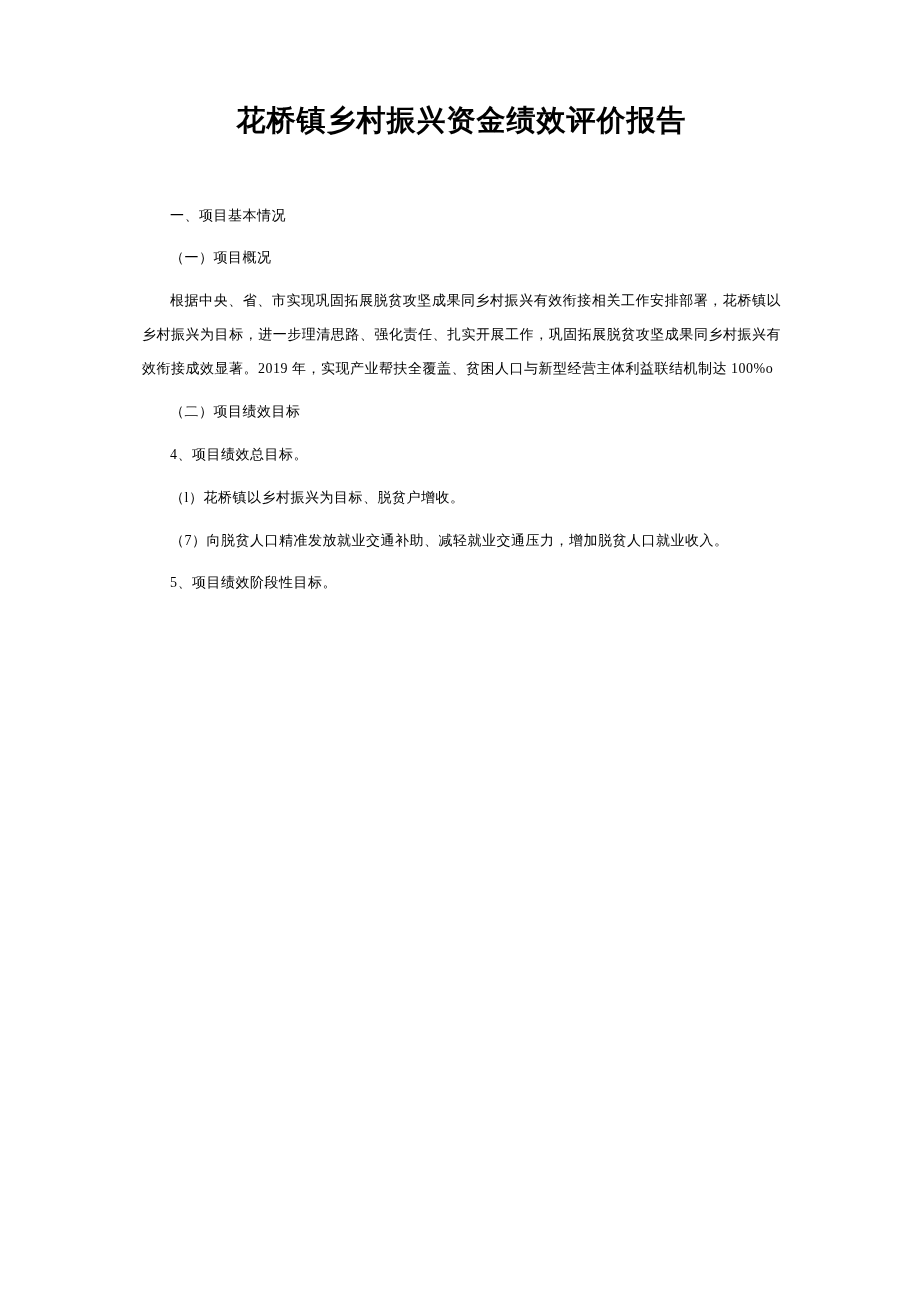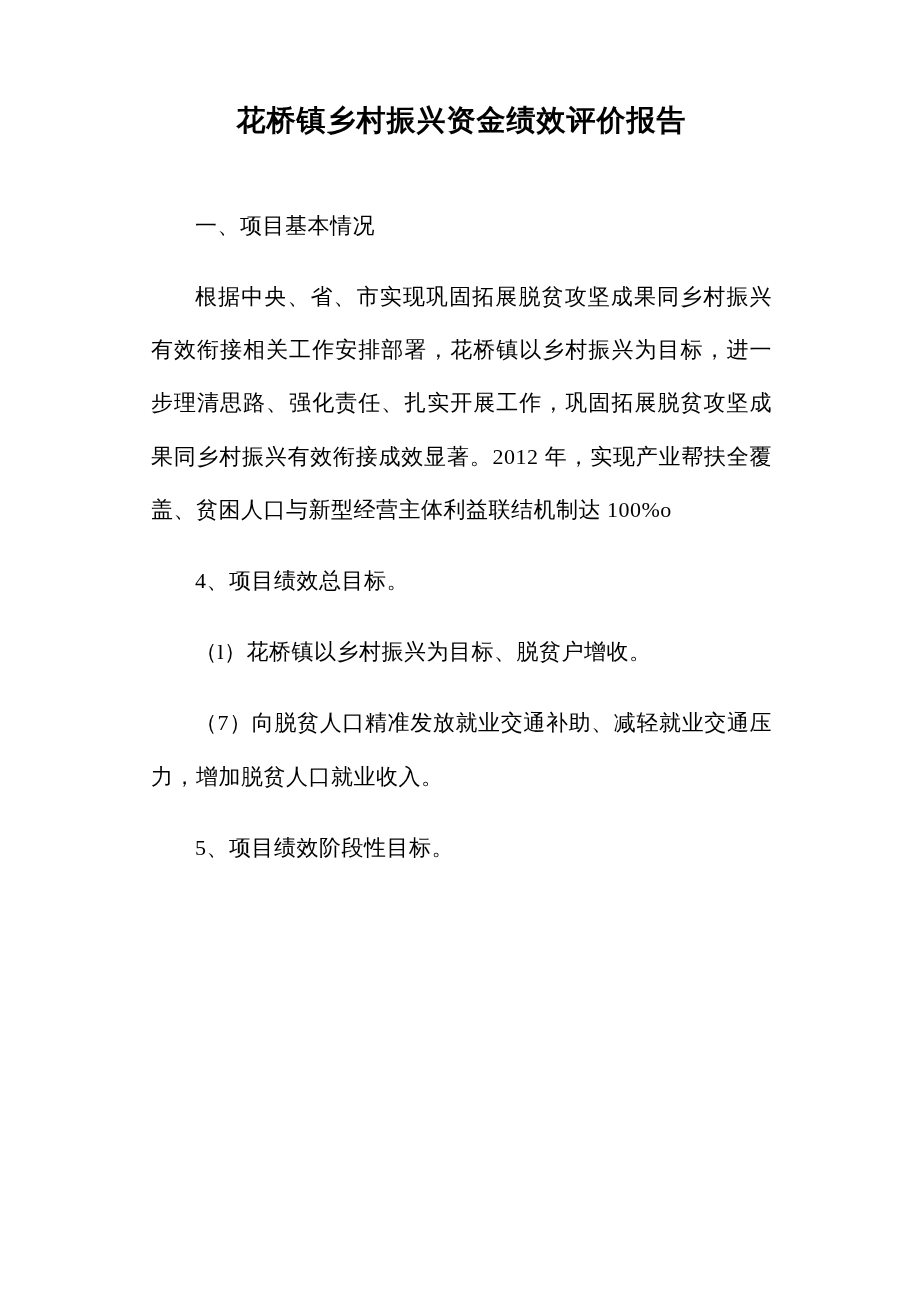--- a/index.html
+++ b/index.html
@@ -23,37 +23,39 @@
   }
   .doc-title {
     font-size: 29px;
     font-weight: bold;
     text-align: center;
     letter-spacing: 1px;
     margin: 0 0 58px 0;
     line-height: 1.4;
   }
   .doc-body p {
-    margin: 18px;
-    font-size: 22px;
+    margin: 9px;
+    font-size: 14px;
     line-height: 2.42;
     text-indent: 2em;
     text-align: justify;
     text-justify: inter-ideograph;
     letter-spacing: 0.5px;
     word-break: break-all;
   }
 </style>
 </head>
 <body>
 
 <div class="page">
   <h1 class="doc-title">花桥镇乡村振兴资金绩效评价报告</h1>
 
   <div class="doc-body">
     <p>一、项目基本情况</p>
-    <p>根据中央、省、市实现巩固拓展脱贫攻坚成果同乡村振兴有效衔接相关工作安排部署，花桥镇以乡村振兴为目标，进一步理清思路、强化责任、扎实开展工作，巩固拓展脱贫攻坚成果同乡村振兴有效衔接成效显著。2012 年，实现产业帮扶全覆盖、贫困人口与新型经营主体利益联结机制达 100%o</p>
+    <p>（一）项目概况</p>
+    <p>根据中央、省、市实现巩固拓展脱贫攻坚成果同乡村振兴有效衔接相关工作安排部署，花桥镇以乡村振兴为目标，进一步理清思路、强化责任、扎实开展工作，巩固拓展脱贫攻坚成果同乡村振兴有效衔接成效显著。2019 年，实现产业帮扶全覆盖、贫困人口与新型经营主体利益联结机制达 100%o</p>
+    <p>（二）项目绩效目标</p>
     <p>4、项目绩效总目标。</p>
     <p>（l）花桥镇以乡村振兴为目标、脱贫户增收。</p>
     <p>（7）向脱贫人口精准发放就业交通补助、减轻就业交通压力，增加脱贫人口就业收入。</p>
     <p>5、项目绩效阶段性目标。</p>
   </div>
 </div>
 
 </body></html>

